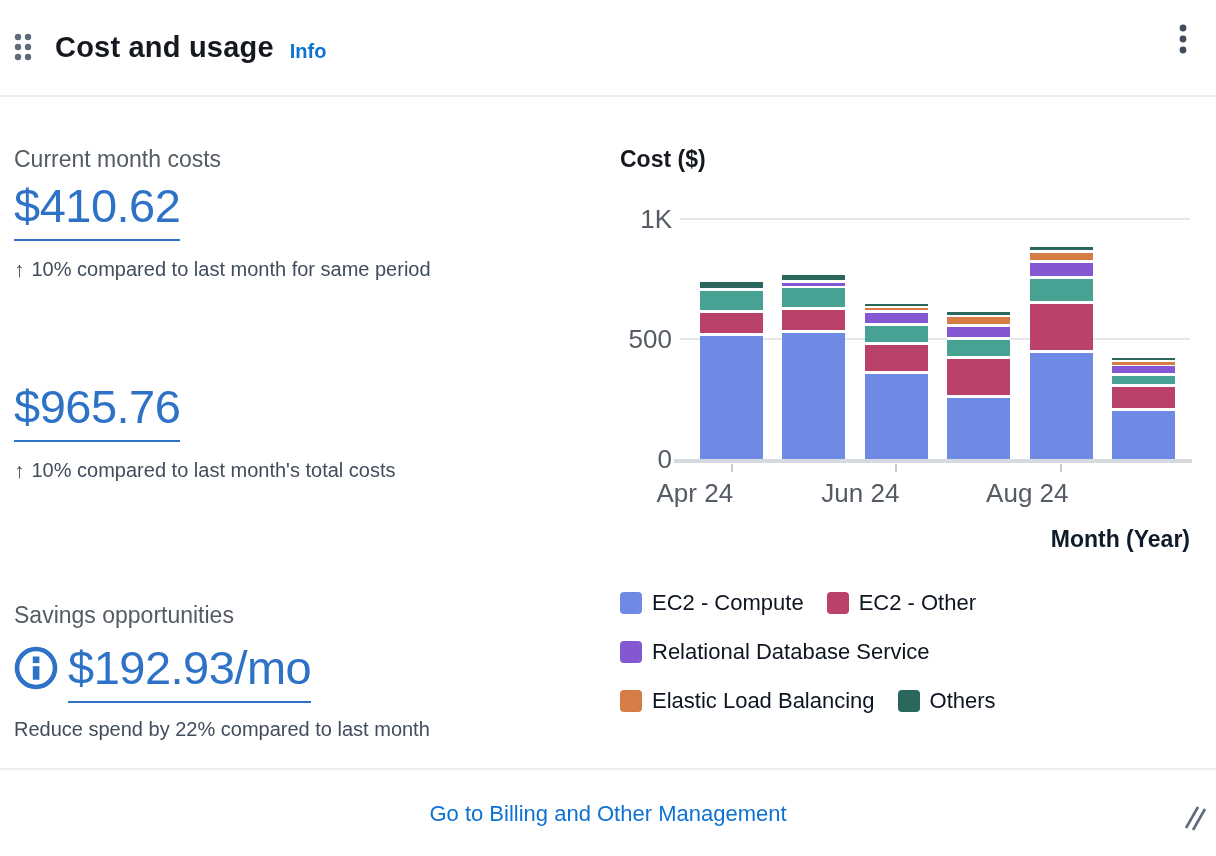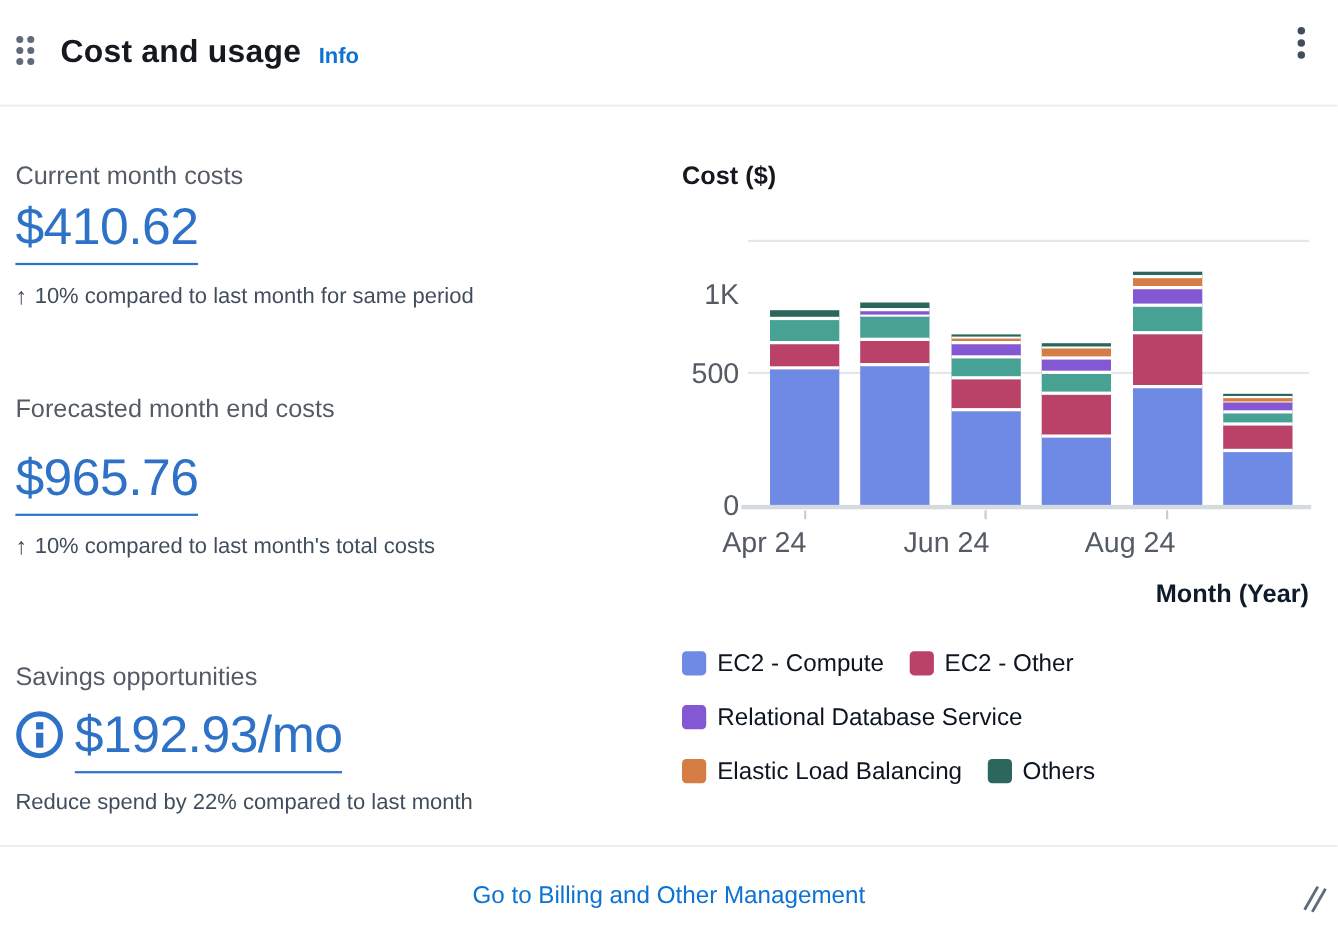--- a/index.html
+++ b/index.html
@@ -85,21 +85,20 @@
   <div style="margin-top:8px">
     <span class="metric-value metric-blue">$410.62</span>
   </div>
   <div class="metric-delta" style="margin-top:17px">
     <span class="up-arrow">↑</span>
     <span>10% compared to last month for same period</span>
   </div>
 </div>
 
 <div class="metric" style="top:358px">
-  <div class="metric-label">Forecasted month end costs</div>
   <div style="margin-top:24px">
     <span class="metric-value metric-blue">$965.76</span>
   </div>
   <div class="metric-delta" style="margin-top:17px">
     <span class="up-arrow">↑</span>
     <span>10% compared to last month's total costs</span>
   </div>
 </div>
 
 <div class="metric" style="top:602px">
@@ -190,21 +189,21 @@
         <span class="legend-swatch" style="background: rgb(213, 125, 69);"></span>
         <span class="legend-label">Elastic Load Balancing</span>
       </div>
       <div class="legend-item">
         <span class="legend-swatch" style="background: rgb(44, 103, 93);"></span>
         <span class="legend-label">Others</span>
       </div>
     </div>
 <div class="ytick-label" style="top: 297px;">0</div>
     <div class="ytick-label" style="top: 177px;">500</div>
-    <div class="ytick-label" style="top: 57px; margin-top: 48px;">1K</div>
+    <div class="ytick-label" style="top: 57px;">1K</div>
     <div class="xtick-label" style="left: 36.5px;">Apr 24</div>
     <div class="xtick-label" style="left: 201.3px;">Jun 24</div>
     <div class="xtick-label" style="left: 366.1px;">Aug 24</div>
   </div>
 
 <div class="footer-divider"></div>
 <div class="footer-link blue-link">Go to Billing and Other Management</div>
 <span class="resize-handle">
   <svg width="26" height="30" viewBox="0 0 26 30">
     <line x1="4" y1="26" x2="16" y2="5" stroke="#5f6b7a" stroke-width="2.6"></line>

